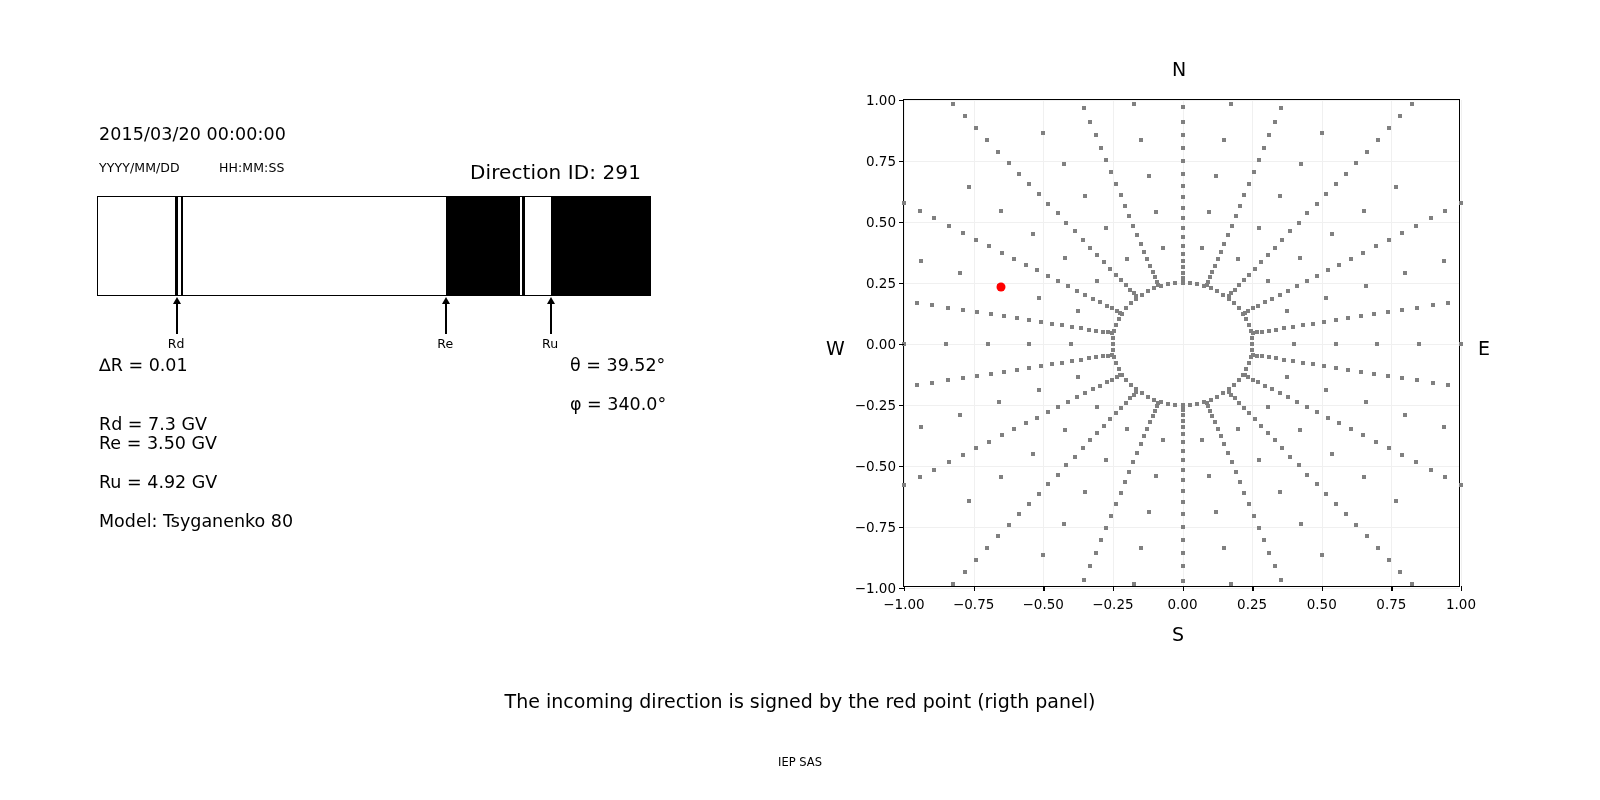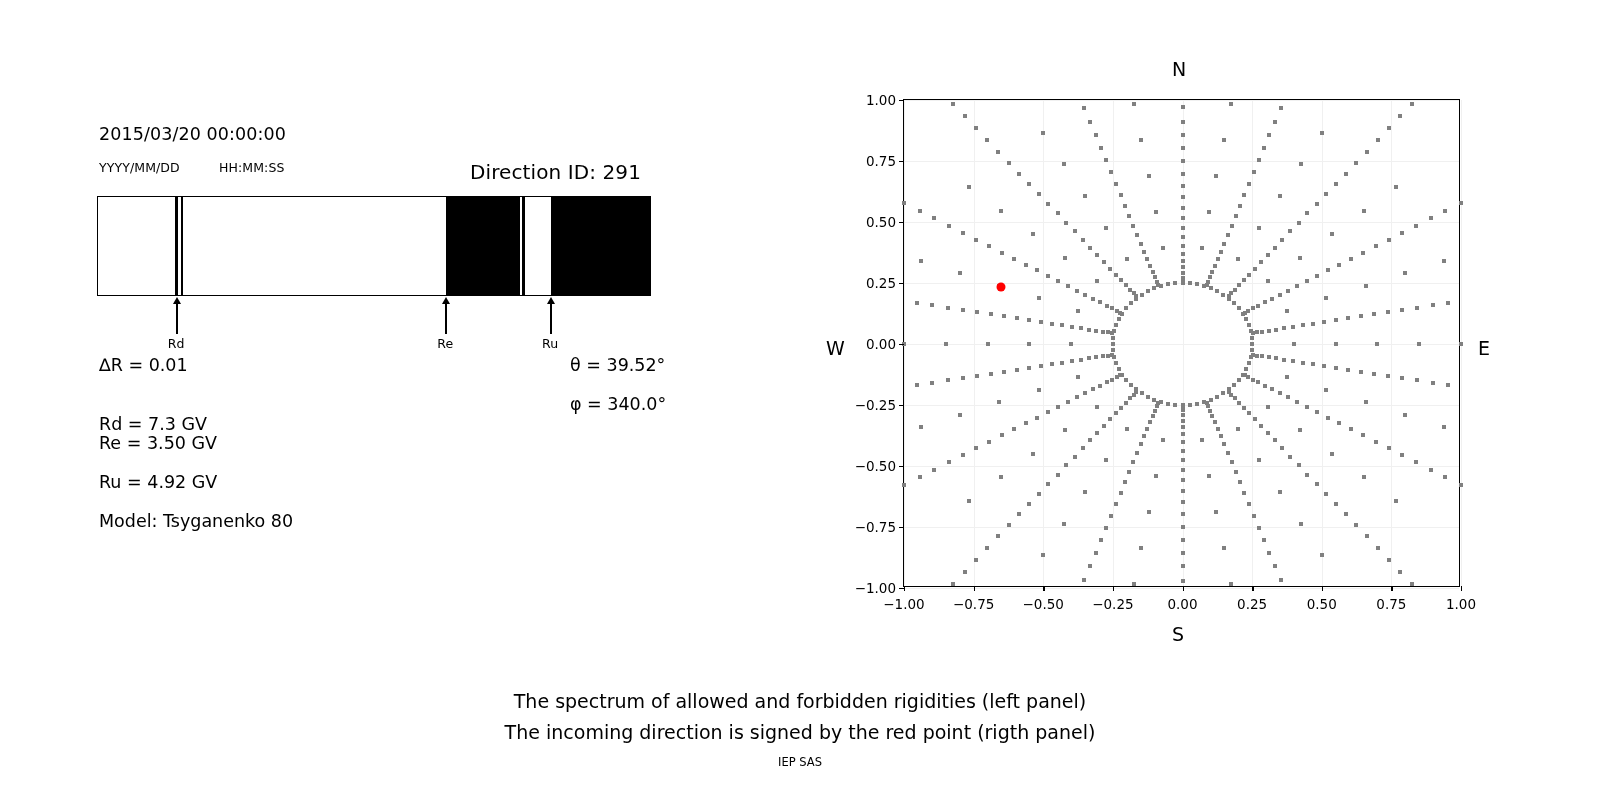--- a/index.html
+++ b/index.html
@@ -723,17 +723,16 @@
   </div>
   <div id="compass-labels">
       <div class="compass" style="left: 1172px; top: 58px;">N</div>
       <div class="compass" style="left: 1172px; top: 623px;">S</div>
       <div class="compass" style="left: 826px; top: 337px;">W</div>
       <div class="compass" style="left: 1478px; top: 337px;">E</div>
     </div>
 </div>
 
 <div id="caption">
-  <div class="caption-line">The spectrum of allowed and forbidden rigidities (left panel)</div>
   <div class="caption-line">The incoming direction is signed by the red point (rigth panel)</div>
 </div>
 
 <div id="footer">IEP SAS</div>
 
 </body></html>

